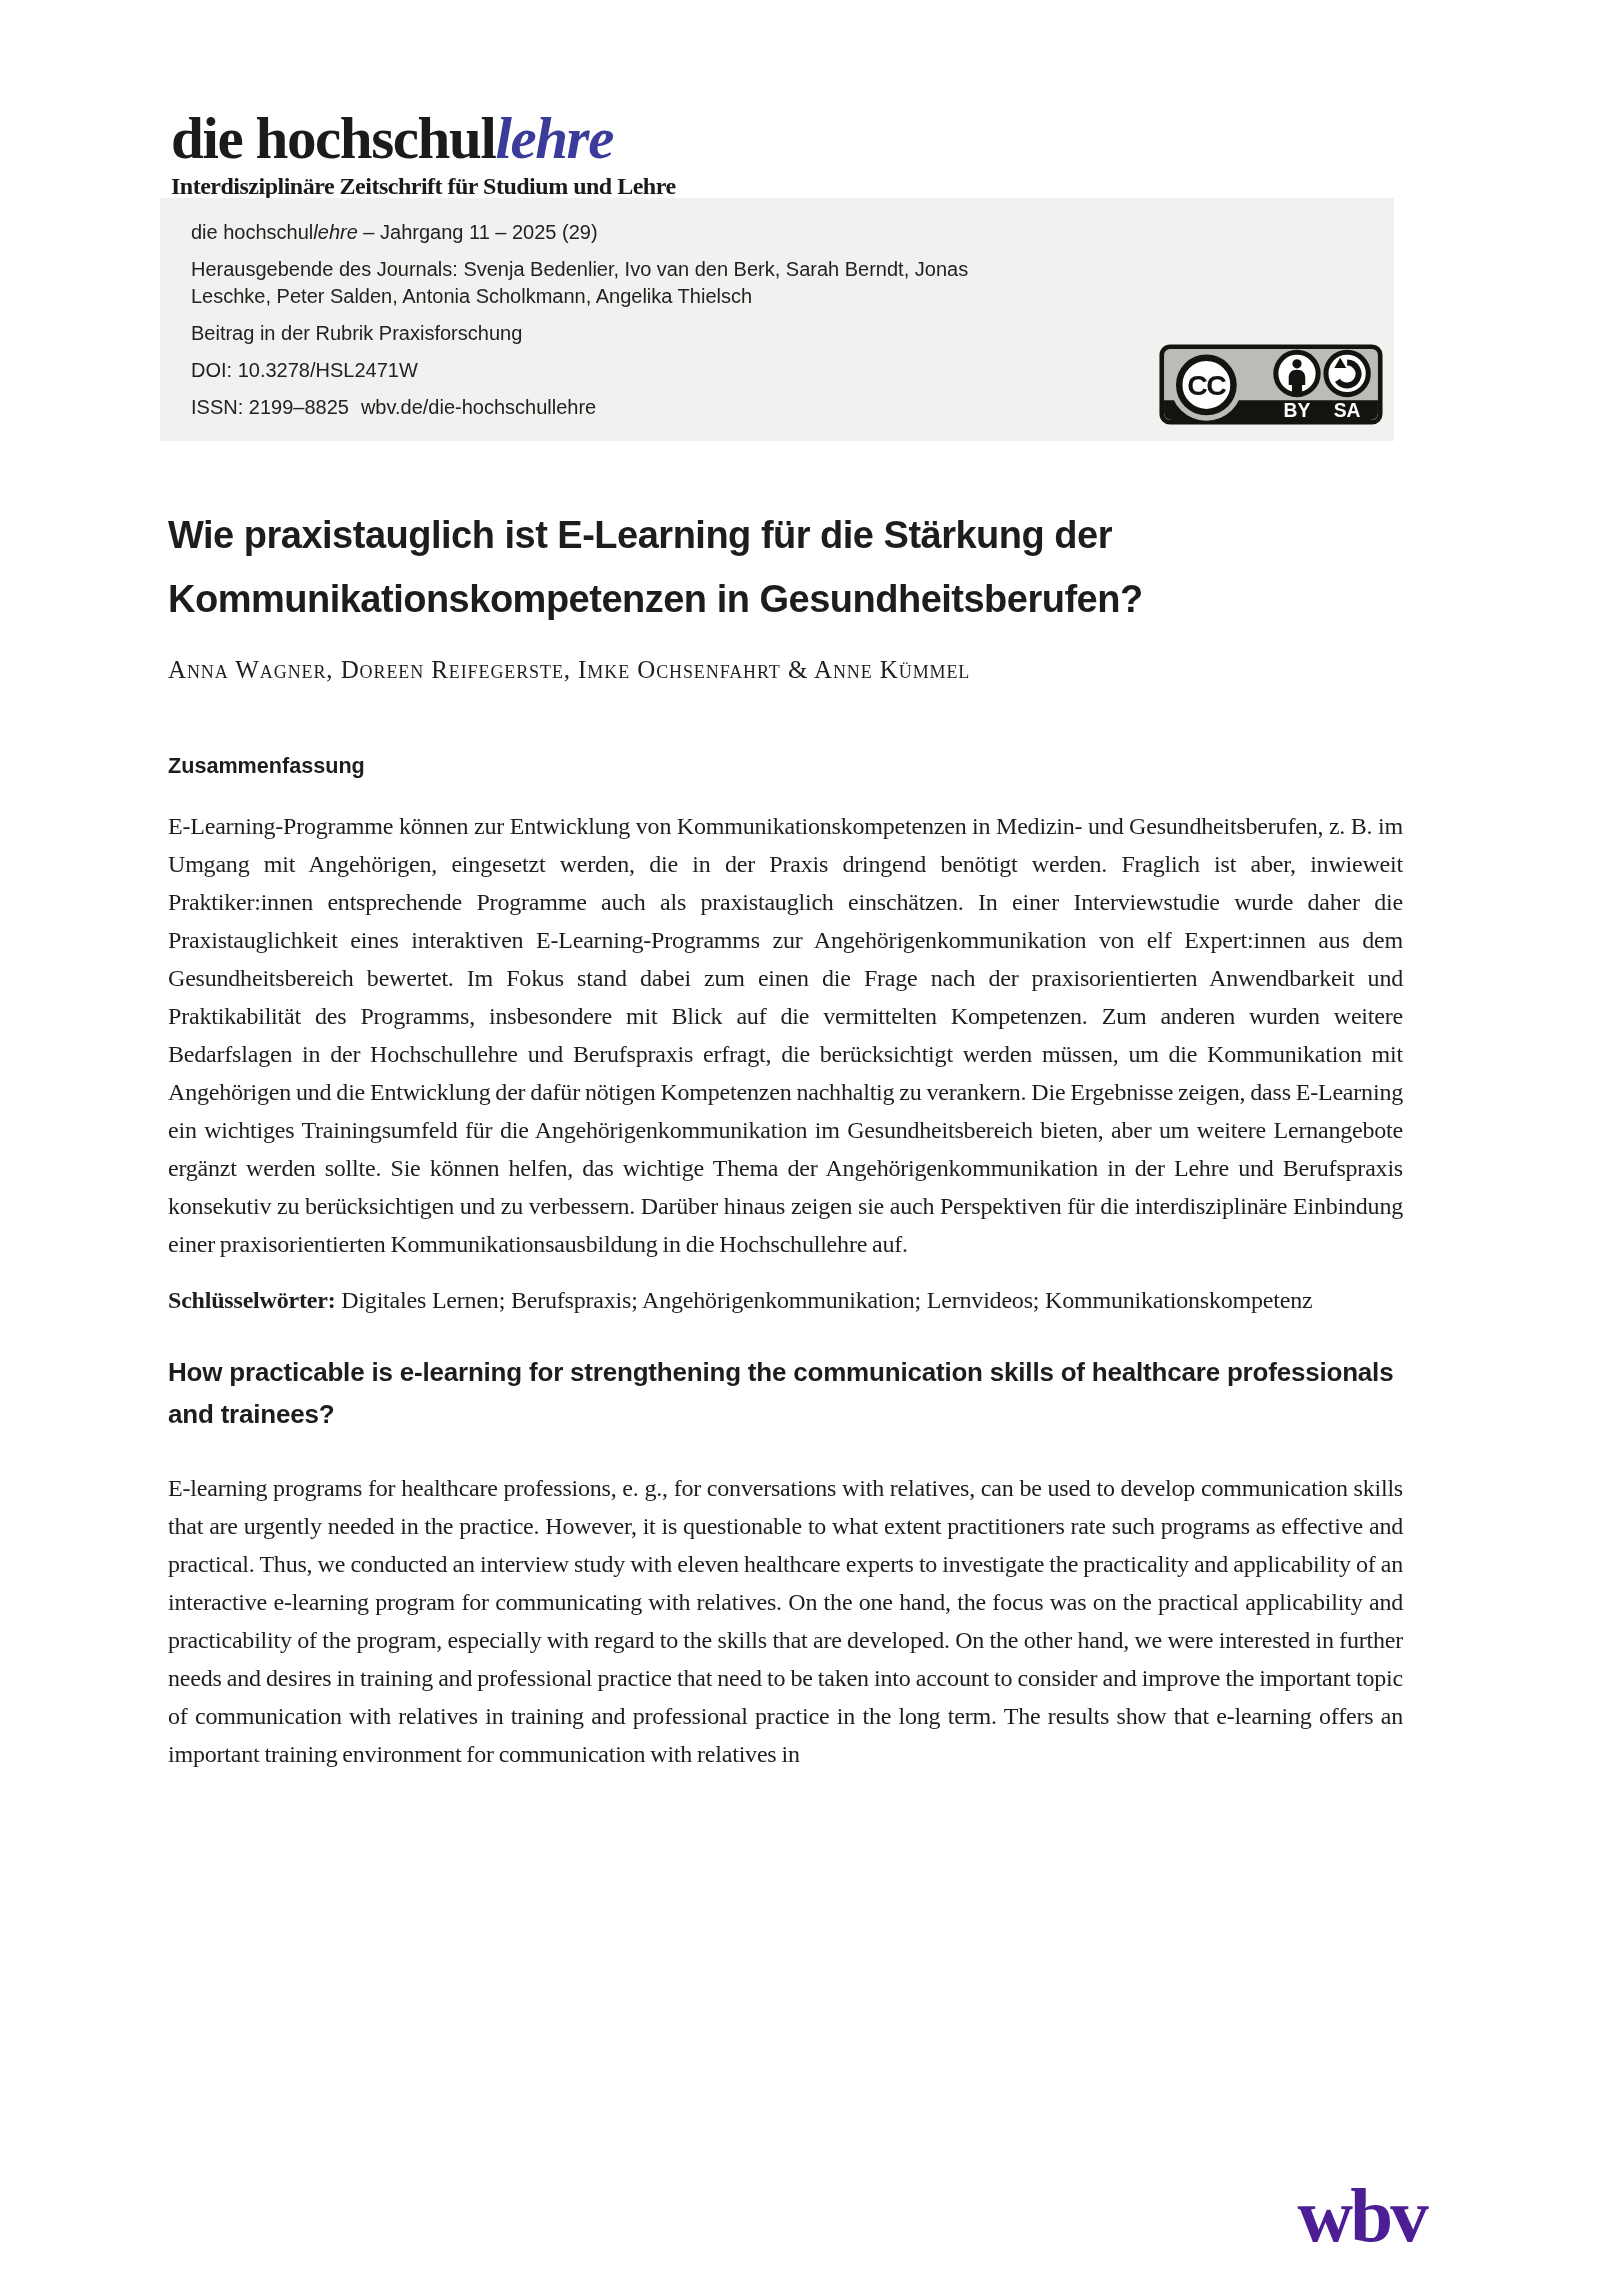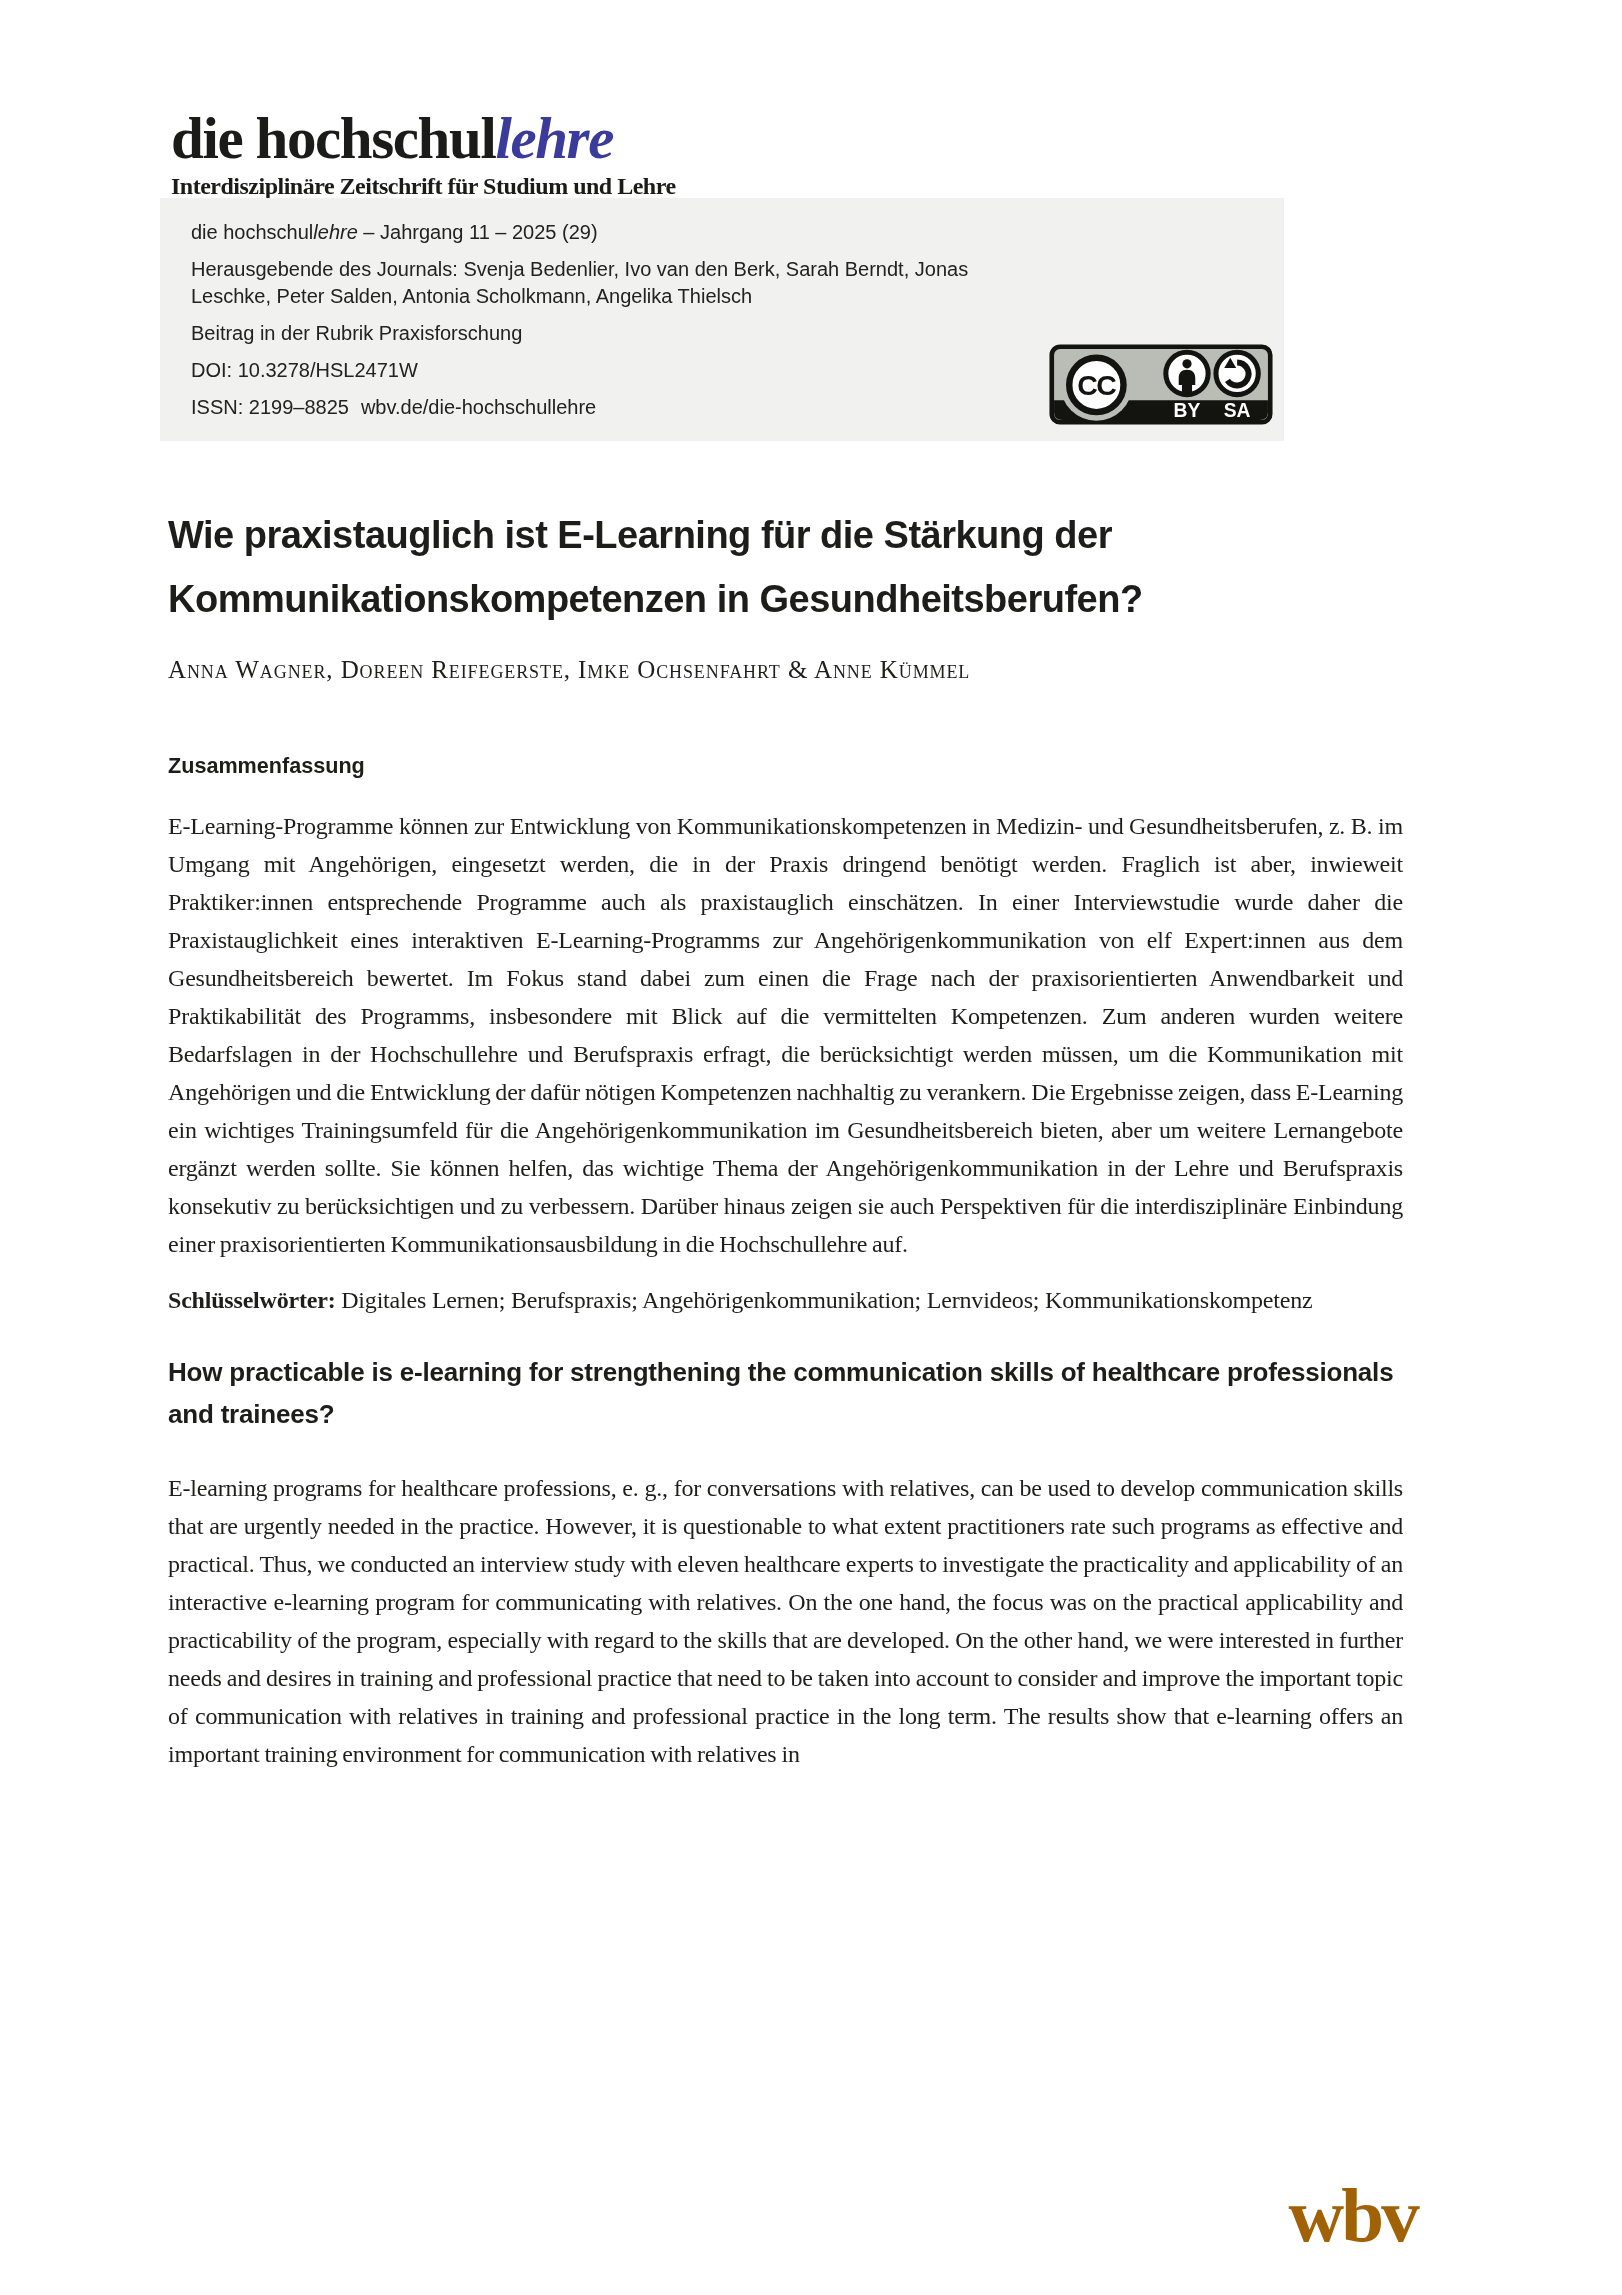--- a/index.html
+++ b/index.html
@@ -40,21 +40,21 @@
     margin-top: 4.6px;
     color: #1b1b19;
     white-space: nowrap;
   }
 
   
   .info-box {
     position: absolute;
     left: 160px;
     top: 198px;
-    width: 1124px;
+    width: 1234px;
     height: 243px;
     background: #f1f1ef;
     box-sizing: border-box;
     padding: 21px 0 0 31px;
     font-family: "Liberation Sans", sans-serif;
     font-size: 20px;
     line-height: 27px;
     color: #222220;
   }
   .info-box .row { margin: 0 0 10px 0; }
@@ -128,28 +128,28 @@
     line-height: 42px;
     letter-spacing: -0.2px;
     color: #1d1d1b;
     margin: 0 0 34px 0;
   }
   .abstract-en-par { margin-bottom: 0; }
 
   
   .wbv-logo {
     position: absolute;
-    right: 206px;
+    right: 197px;
     top: 2177px;
     font-family: "Liberation Serif", serif;
     font-weight: bold;
     font-size: 77px;
     line-height: 1;
     letter-spacing: -2.8px;
-    color: #a16207;
+    color: #4c1d95;
   }
 </style>
 </head>
 <body>
 
 <div class="page">
 
   <header class="masthead">
     <div class="logo-line"><span>die hochschul</span><span class="logo-accent">lehre</span></div>
     <div class="tagline">Interdisziplinäre Zeitschrift für Studium und Lehre</div>

